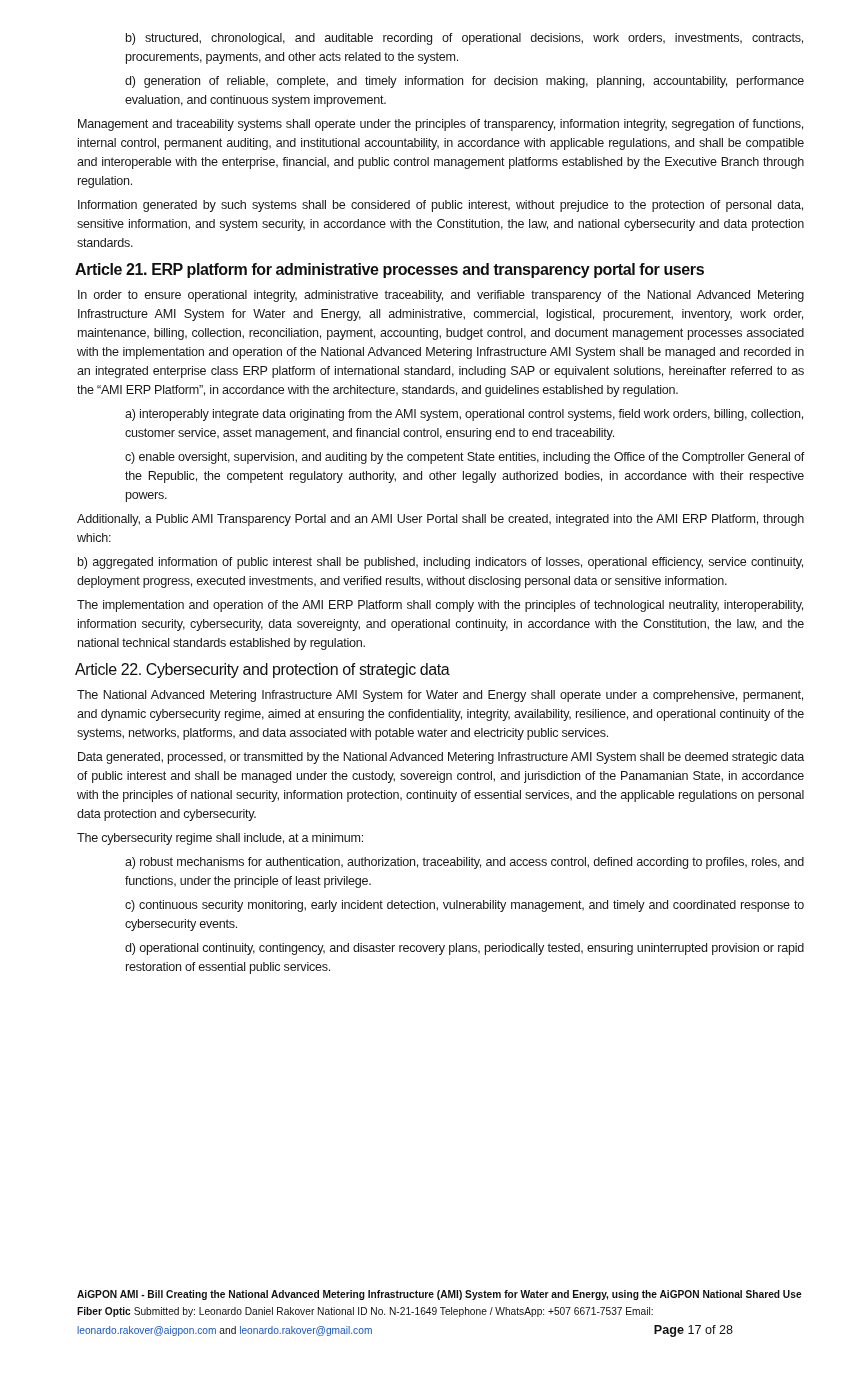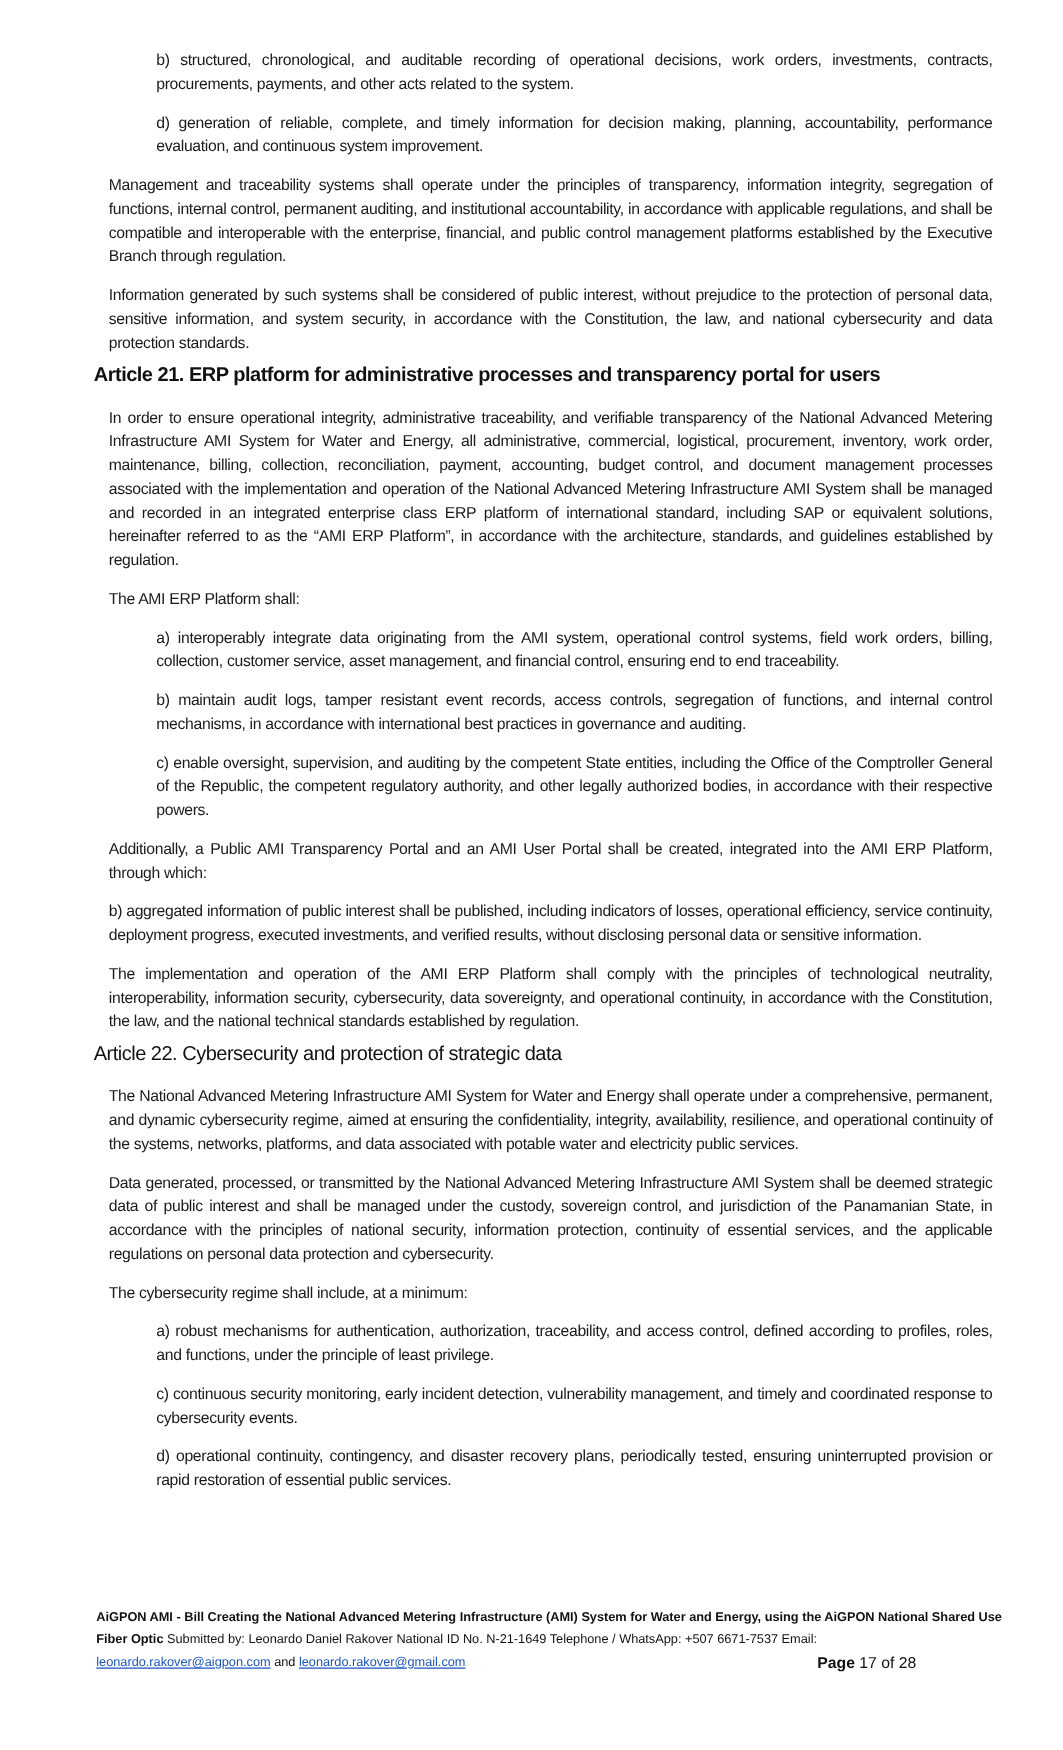--- a/index.html
+++ b/index.html
@@ -1,51 +1,49 @@
 <!DOCTYPE html>
 <html><head>
 <meta charset="utf-8">
 <style>
   html, body { margin: 0; padding: 0; background: #ffffff; }
   body { width: 850px; height: 1400px; position: relative; overflow: hidden;
          font-family: "Liberation Sans", sans-serif; color: #1a1a1a; }
   .page { position: absolute; left: 0; top: 0; width: 850px; height: 1400px; }
   .content { position: absolute; left: 75px; top: 27px; width: 731px; }
-  p { margin: 12px; font-size: 12.6px; line-height: 19px; text-align: justify;
+  p { margin: 2px; font-size: 12.6px; line-height: 19px; text-align: justify;
       letter-spacing: -0.25px; word-spacing: 0px; }
   .indent { margin-left: 50px; }
   .para { margin-bottom: 5px; }
   h2 { margin: 4px 0 4px 0; font-size: 16px; line-height: 24px; font-weight: bold;
        letter-spacing: -0.4px; color: #111; }
   h2.light { font-weight: normal; }
   .footer { position: absolute; left: 77px; top: 1286px; width: 731px;
             font-size: 10.2px; line-height: 17px; color: #111; }
   .footer b { font-weight: bold; }
   .footer .row3 { display: flex; justify-content: space-between; margin-top: 2px; }
-  .footer a { color: #1a56c2; text-decoration: underline; }
+  .footer a { color: #1a56c2; }
   .pg { font-size: 12.6px; margin-right: 75px; }
   .pg b { font-weight: bold; }
 </style>
 </head>
 <body>
 
 <div class="page">
   <div class="content">
 
     <p class="indent para">b) structured, chronological, and auditable recording of operational decisions, work orders, investments, contracts, procurements, payments, and other acts related to the system.</p>
     <p class="indent para">d) generation of reliable, complete, and timely information for decision making, planning, accountability, performance evaluation, and continuous system improvement.</p>
 
     <p class="para">Management and traceability systems shall operate under the principles of transparency, information integrity, segregation of functions, internal control, permanent auditing, and institutional accountability, in accordance with applicable regulations, and shall be compatible and interoperable with the enterprise, financial, and public control management platforms established by the Executive Branch through regulation.</p>
     <p class="para">Information generated by such systems shall be considered of public interest, without prejudice to the protection of personal data, sensitive information, and system security, in accordance with the Constitution, the law, and national cybersecurity and data protection standards.</p>
 
     <h2>Article 21. ERP platform for administrative processes and transparency portal for users</h2>
     <p class="para">In order to ensure operational integrity, administrative traceability, and verifiable transparency of the National Advanced Metering Infrastructure AMI System for Water and Energy, all administrative, commercial, logistical, procurement, inventory, work order, maintenance, billing, collection, reconciliation, payment, accounting, budget control, and document management processes associated with the implementation and operation of the National Advanced Metering Infrastructure AMI System shall be managed and recorded in an integrated enterprise class ERP platform of international standard, including SAP or equivalent solutions, hereinafter referred to as the “AMI ERP Platform”, in accordance with the architecture, standards, and guidelines established by regulation.</p>
-    <p class="para">The AMI ERP Platform shall:</p>
     <p class="indent para">a) interoperably integrate data originating from the AMI system, operational control systems, field work orders, billing, collection, customer service, asset management, and financial control, ensuring end to end traceability.</p>
-    <p class="indent para">b) maintain audit logs, tamper resistant event records, access controls, segregation of functions, and internal control mechanisms, in accordance with international best practices in governance and auditing.</p>
     <p class="indent para">c) enable oversight, supervision, and auditing by the competent State entities, including the Office of the Comptroller General of the Republic, the competent regulatory authority, and other legally authorized bodies, in accordance with their respective powers.</p>
     <p class="para">Additionally, a Public AMI Transparency Portal and an AMI User Portal shall be created, integrated into the AMI ERP Platform, through which:</p>
     <p class="para">b) aggregated information of public interest shall be published, including indicators of losses, operational efficiency, service continuity, deployment progress, executed investments, and verified results, without disclosing personal data or sensitive information.</p>
     <p class="para">The implementation and operation of the AMI ERP Platform shall comply with the principles of technological neutrality, interoperability, information security, cybersecurity, data sovereignty, and operational continuity, in accordance with the Constitution, the law, and the national technical standards established by regulation.</p>
 
     <h2 class="light">Article 22. Cybersecurity and protection of strategic data</h2>
     <p class="para">The National Advanced Metering Infrastructure AMI System for Water and Energy shall operate under a comprehensive, permanent, and dynamic cybersecurity regime, aimed at ensuring the confidentiality, integrity, availability, resilience, and operational continuity of the systems, networks, platforms, and data associated with potable water and electricity public services.</p>
     <p class="para">Data generated, processed, or transmitted by the National Advanced Metering Infrastructure AMI System shall be deemed strategic data of public interest and shall be managed under the custody, sovereign control, and jurisdiction of the Panamanian State, in accordance with the principles of national security, information protection, continuity of essential services, and the applicable regulations on personal data protection and cybersecurity.</p>
     <p class="para">The cybersecurity regime shall include, at a minimum:</p>
     <p class="indent para">a) robust mechanisms for authentication, authorization, traceability, and access control, defined according to profiles, roles, and functions, under the principle of least privilege.</p>

